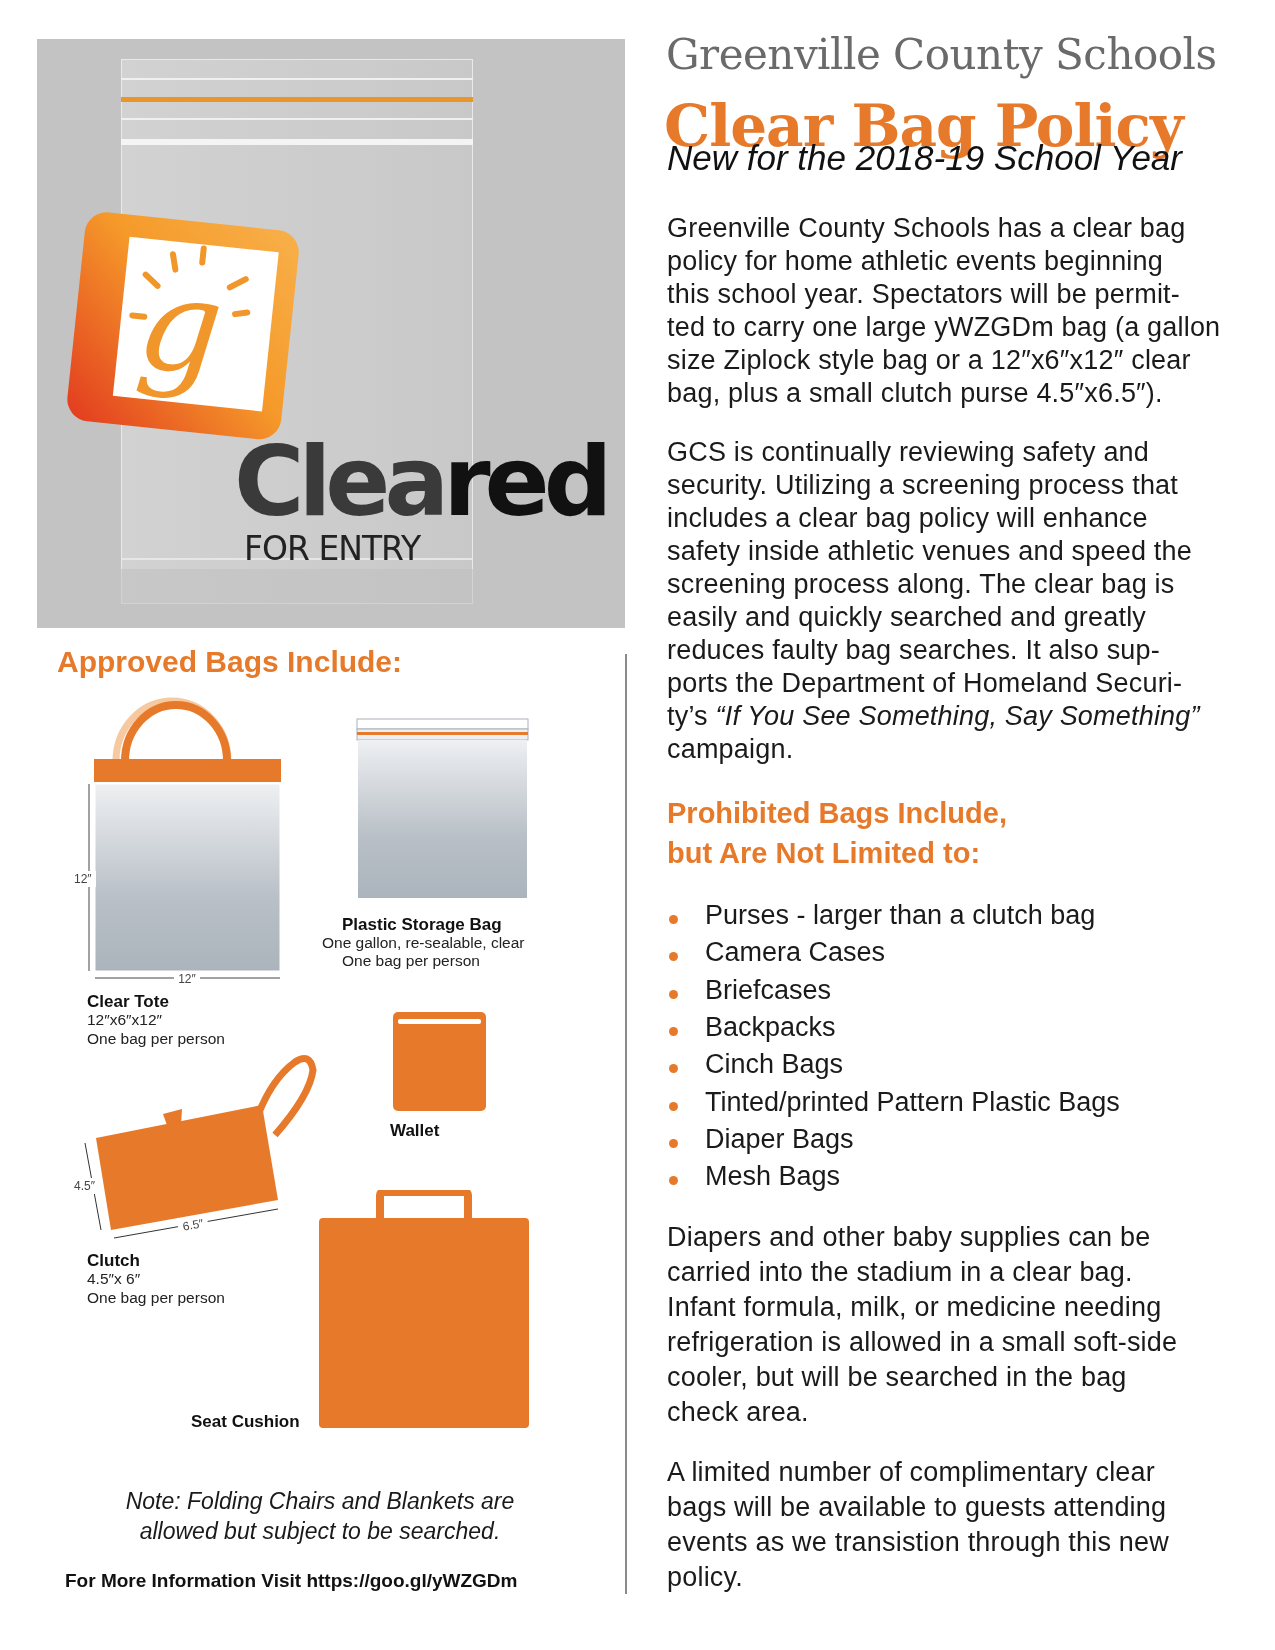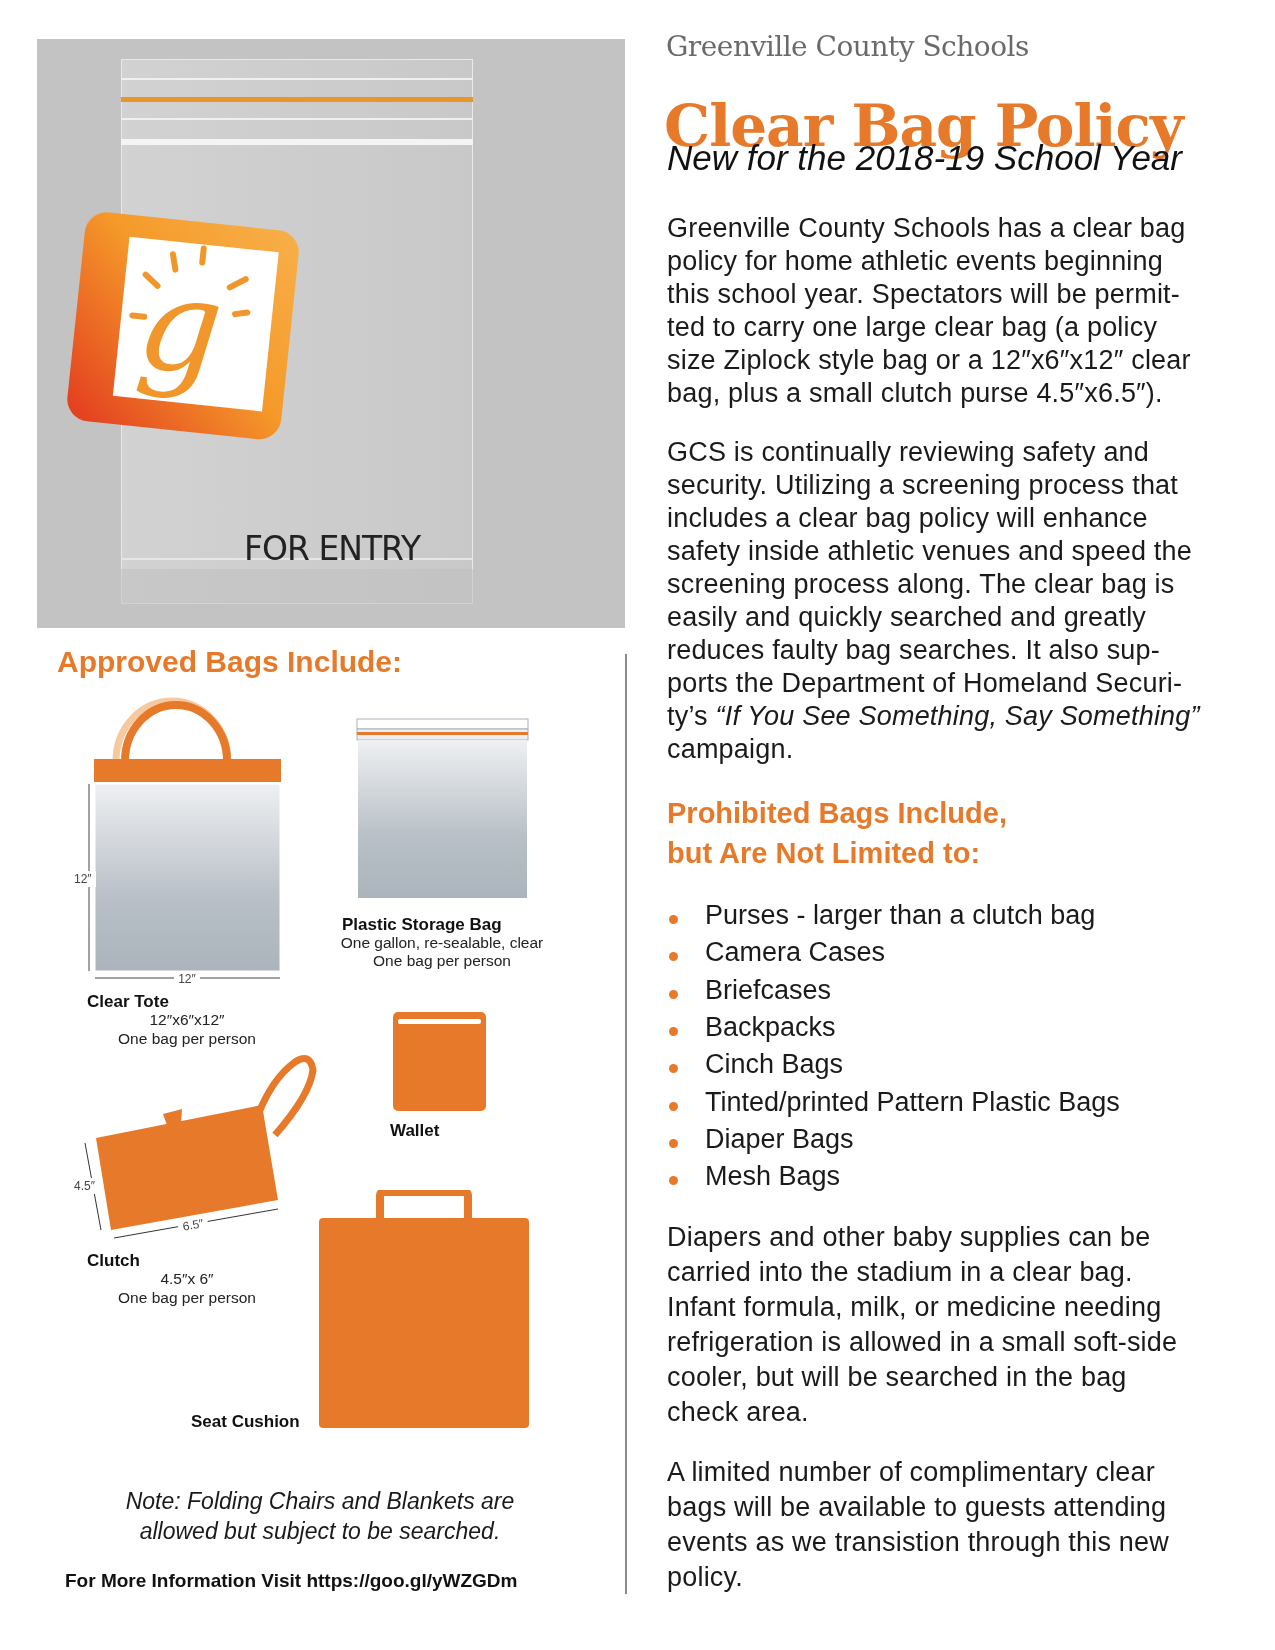--- a/index.html
+++ b/index.html
@@ -7,37 +7,37 @@
   .abs { position:absolute; white-space:nowrap; }
 
   
   #hero { position:absolute; left:37px; top:39px; width:588px; height:589px; background:#c3c3c3; overflow:hidden; }
   #hero .bag { position:absolute; left:84px; top:20px; width:352px; height:545px; }
   #hero .cleared { position:absolute; left:197px; top:395px; font-family:"DejaVu Sans", sans-serif; font-weight:bold; font-size:96px; letter-spacing:-6px; line-height:1; color:#3a3a3a; }
   #hero .cleared .dark { color:#111; }
   #hero .forentry { position:absolute; left:207px; top:490px; font-family:"DejaVu Sans", sans-serif; font-size:33px; color:#222; letter-spacing:-1px; }
 
   
-  .hdr1 { left:666px; top:30px; font-family:"DejaVu Serif", serif; font-size:28px; color:#6a6a6a; letter-spacing:-0.5px; }
+  .hdr1 { left:666px; top:30px; font-family:"DejaVu Serif", serif; font-size:42px; color:#6a6a6a; letter-spacing:-0.5px; }
   .hdr2 { left:664px; top:73px; font-family:"DejaVu Serif", serif; font-weight:bold; font-size:58px; color:#e67a2a; letter-spacing:-1px;margin-top:19px; }
   .hdr3 { left:667px; top:138px; font-family:"Liberation Sans", sans-serif; font-style:italic; font-size:35px; color:#111; }
 
   .body-line { left:667px; font-size:27px; color:#1a1a1a; font-family:"Liberation Sans", sans-serif; letter-spacing:0.2px; }
   .body-line i { font-style:italic; }
   .orange-head { left:667px; font-size:29px; font-weight:bold; color:#e67a2a; font-family:"Liberation Sans", sans-serif; }
 
   .bullet-dot { position:absolute; left:669px; width:9px; height:9px; border-radius:50%; background:#e67a2a; }
   .bullet-text { left:705px; font-size:27px; color:#1a1a1a; }
 
   .approved { left:37px; top:645px; font-size:30px; font-weight:bold; color:#e67a2a;margin-left:20px; }
 
   .divider { position:absolute; left:625px; top:654px; width:2px; height:940px; background:#8a8a8a; }
 
   .cap-title { font-size:17px; font-weight:bold; color:#111; text-align:left; }
-  .cap-line { font-size:15.5px; color:#222; text-align:center; }
+  .cap-line { font-size:15.5px; color:#222; }
   .dim { font-size:12px; color:#444; }
 
   .note { left:60px; width:520px; text-align:center; font-style:italic; font-size:23px; color:#1a1a1a; white-space:normal; }
   .more { left:65px; top:1570px; font-size:19px; font-weight:bold; color:#111; }
 </style>
 </head>
 <body>
 
 <div id="hero">
   <svg class="bag" viewBox="0 0 352 545">
@@ -69,32 +69,33 @@
       <g stroke="#f0962a" stroke-width="6" stroke-linecap="round">
         <line x1="75" y1="68" x2="88" y2="78"></line>
         <line x1="100" y1="45" x2="104" y2="60"></line>
         <line x1="130" y1="36" x2="130" y2="50"></line>
         <line x1="175" y1="62" x2="160" y2="72"></line>
         <line x1="180" y1="95" x2="168" y2="98"></line>
         <line x1="66" y1="110" x2="78" y2="110"></line>
       </g>
     </g>
   </svg>
+  <div class="cleared"><span>Clea</span><span class="dark">red</span></div>
   <div class="forentry">FOR ENTRY</div>
 </div>
 
 <div class="abs hdr1">Greenville County Schools</div>
 <div class="abs hdr2">Clear Bag Policy</div>
 <div class="abs hdr3">New for the 2018-19 School Year</div>
 
 <div>
   <div class="abs body-line" style="top:213px">Greenville County Schools has a clear bag</div>
   <div class="abs body-line" style="top:246px">policy for home athletic events beginning</div>
   <div class="abs body-line" style="top:279px">this school year. Spectators will be permit-</div>
-  <div class="abs body-line" style="top:312px">ted to carry one large clear bag (a policy</div>
+  <div class="abs body-line" style="top:312px">ted to carry one large yWZGDm bag (a gallon</div>
   <div class="abs body-line" style="top:345px">size Ziplock style bag or a 12″x6″x12″ clear</div>
   <div class="abs body-line" style="top:378px">bag, plus a small clutch purse 4.5″x6.5″).</div>
 </div>
 
 <div>
   <div class="abs body-line" style="top:437px">GCS is continually reviewing safety and</div>
   <div class="abs body-line" style="top:470px">security. Utilizing a screening process that</div>
   <div class="abs body-line" style="top:503px">includes a clear bag policy will enhance</div>
   <div class="abs body-line" style="top:536px">safety inside athletic venues and speed the</div>
   <div class="abs body-line" style="top:569px">screening process along. The clear bag is</div>

